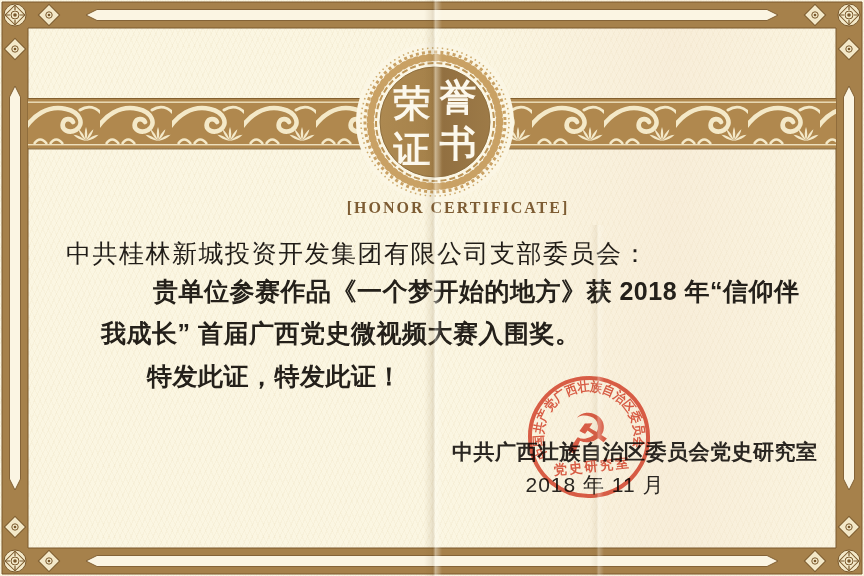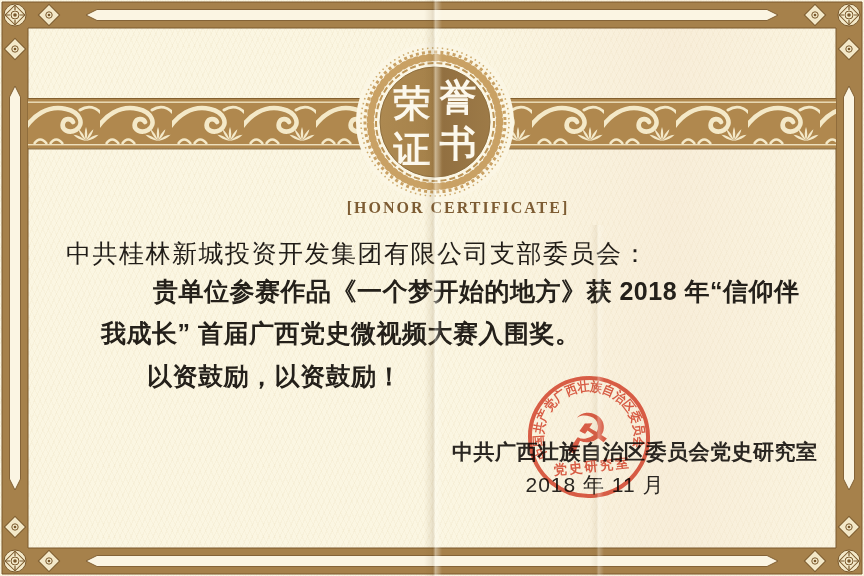--- a/index.html
+++ b/index.html
@@ -128,21 +128,21 @@
       </g>
     </g>
   </svg>
 
   <div class="txt honor-en">[HONOR CERTIFICATE]</div>
 
   <div class="txt salutation">中共桂林新城投资开发集团有限公司支部委员会：</div>
 
   <div class="txt bodyline line1">贵单位参赛作品《一个梦开始的地方》获 2018 年“信仰伴</div>
   <div class="txt bodyline line2">我成长” 首届广西党史微视频大赛入围奖。</div>
-  <div class="txt bodyline line3">以资鼓励，以资鼓励！</div>
+  <div class="txt bodyline line3">特发此证，特发此证！</div>
 
   <div class="txt issuer">中共广西壮族自治区委员会党史研究室</div>
   <div class="txt date">2018 年 11 月</div>
 
   <svg class="seal-layer" width="864" height="576" viewBox="0 0 864 576">
     <g transform="rotate(-6 589 437)" opacity="0.84">
       <circle cx="589" cy="437" r="59" fill="none" stroke="#d8452f" stroke-width="4"></circle>
       <path id="sealArc" d="M545.8,452.7 A46,46 0 1 1 632.2,452.7" fill="none"></path>
       <text font-size="13" fill="#d8452f" font-weight="700" font-family="Liberation Sans, DejaVu Sans, sans-serif">
         <textPath href="#sealArc" startOffset="0" textLength="176" lengthAdjust="spacingAndGlyphs">中国共产党广西壮族自治区委员会</textPath>

